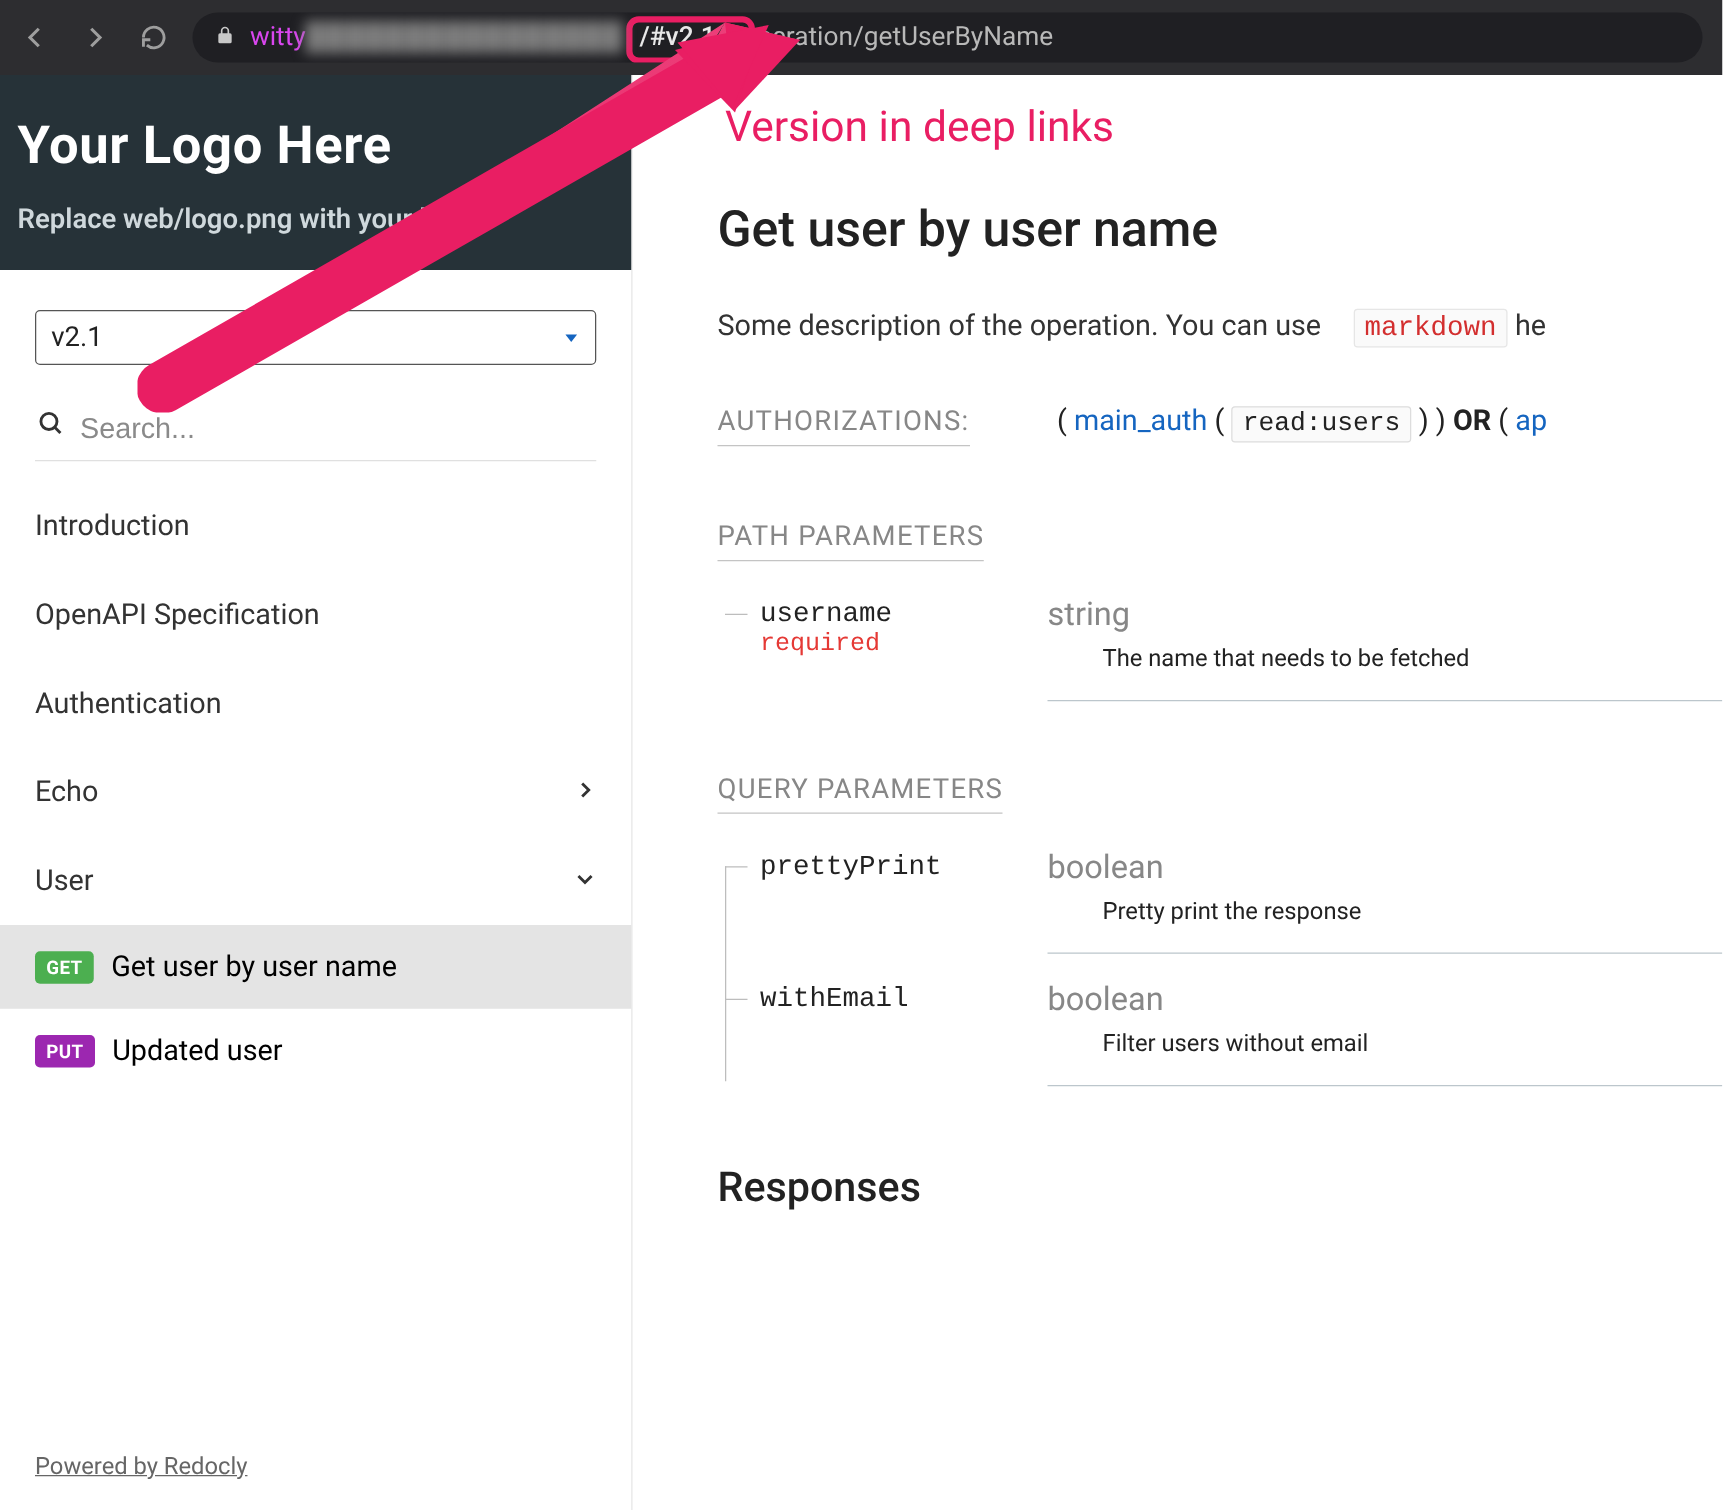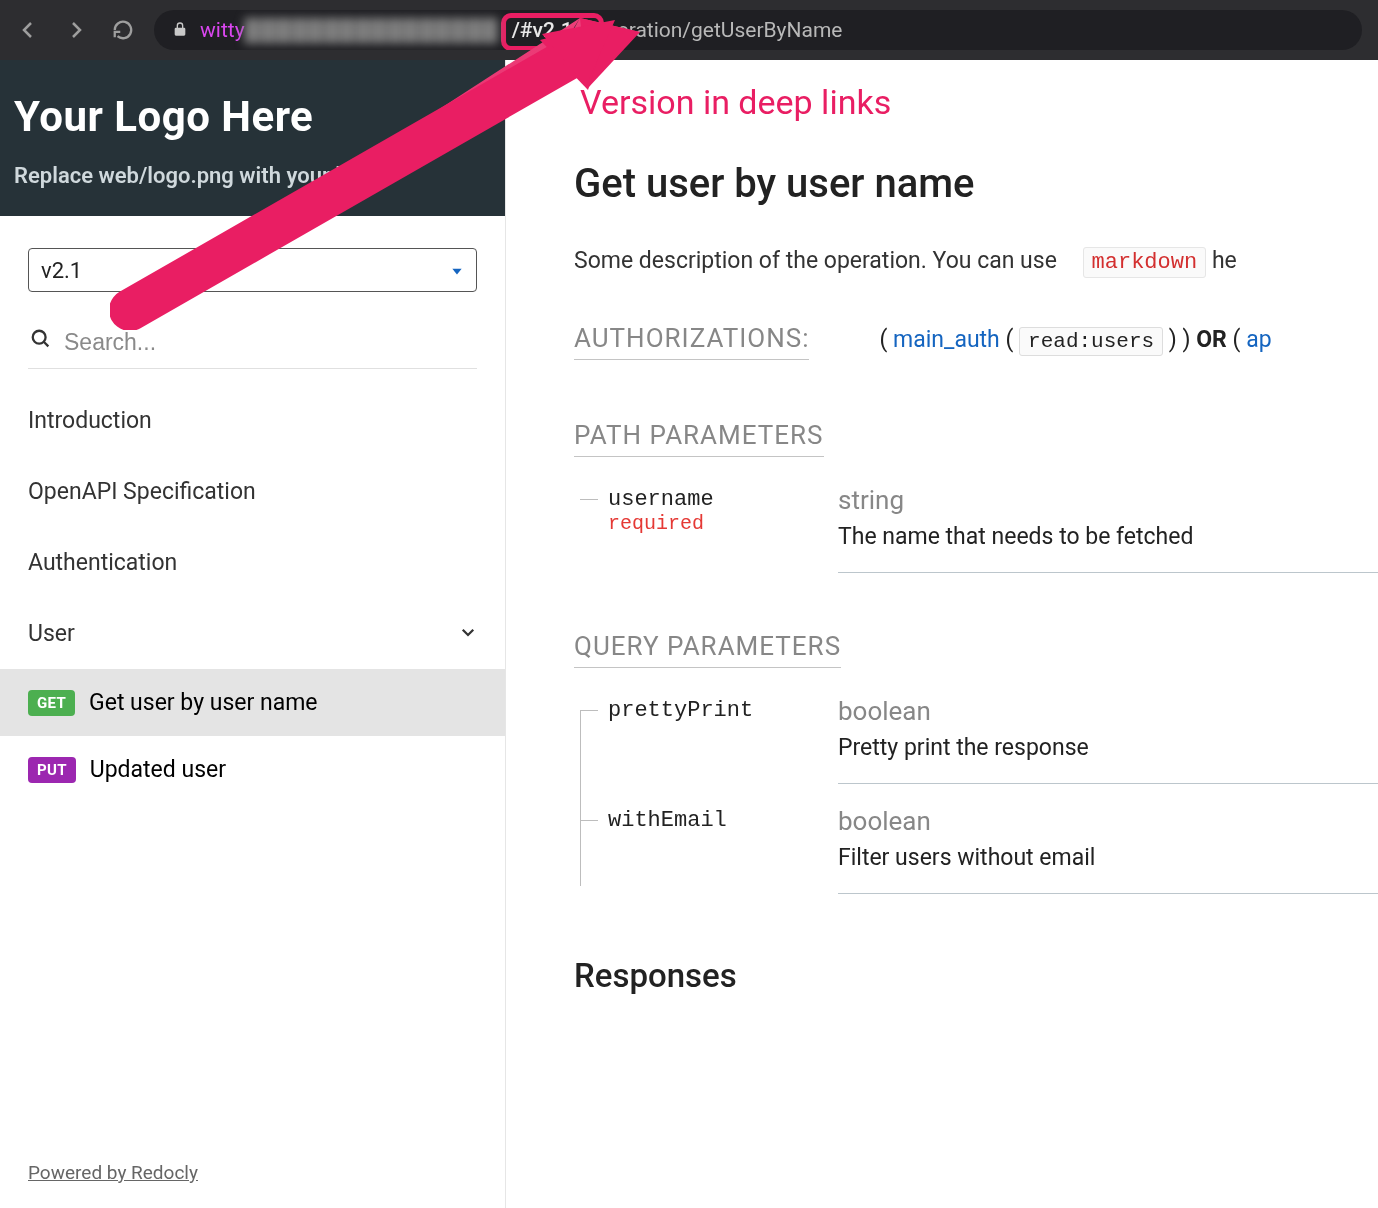--- a/index.html
+++ b/index.html
@@ -202,21 +202,21 @@
       color: #d32f2f;
       background: #fafafa;
       border: 1px solid #e6e6e6;
       border-radius: 3px;
       padding: 2px 8px;
       font-size: 22px;
       margin-left: 20px;
     }
 
     .section-label {
-      font-size: 26px;
+      font-size: 22px;
       letter-spacing: 1px;
       color: #878787;
       border-bottom: 1px solid #c4c4c4;
       padding-bottom: 6px;
       display: inline-block;
       margin-bottom: 22px;
     }
     .auth-row {
       display: flex;
       align-items: baseline;
@@ -280,21 +280,21 @@
       color: #e53935;
       font-size: 20px;
     }
     .param-val-col {
       flex: 1;
       border-bottom: 1px solid #bcc6cc;
       padding-bottom: 22px;
       margin-bottom: 22px;
     }
     .param-type { color: #878787; font-size: 26px; margin-bottom: 8px; }
-    .param-desc { font-size: 23px; color: #222; }
+    .param-desc { font-size: 19px; color: #222; margin-left: 44px; }
 
     h2.responses {
       font-size: 33px;
       font-weight: 500;
       color: #222;
       margin-top: 40px;
     }
   </style>
 </head>
 <body>
@@ -380,20 +380,28 @@
       <div class="nav-item">
         <span>Introduction</span>
       </div>
       <div class="nav-item">
         <span>OpenAPI Specification</span>
       </div>
       <div class="nav-item">
         <span>Authentication</span>
       </div>
       <div class="nav-item">
+        <span>Echo</span>
+        <span class="chev">
+          <svg width="18" height="18" viewBox="0 0 24 24" fill="none" stroke="currentColor" stroke-width="3">
+              <polyline points="9 5 16 12 9 19"></polyline>
+            </svg>
+        </span>
+      </div>
+      <div class="nav-item">
         <span>User</span>
         <span class="chev">
           <svg width="18" height="18" viewBox="0 0 24 24" fill="none" stroke="currentColor" stroke-width="3">
               <polyline points="5 9 12 16 19 9"></polyline>
             </svg>
         </span>
       </div>
 
       <div class="sub-item active">
         <span class="http-badge badge-get">GET</span>

